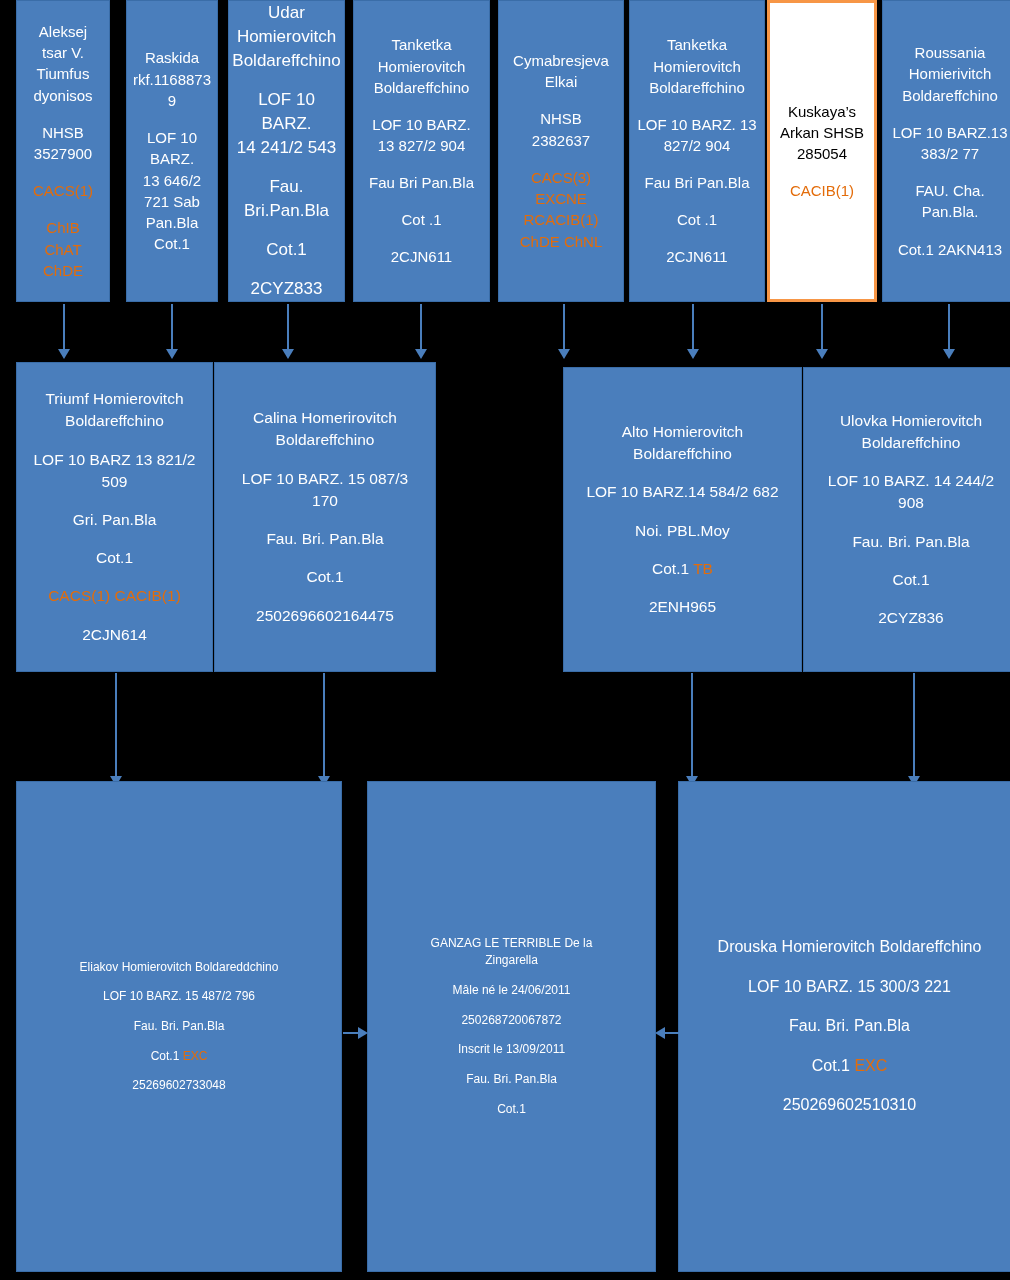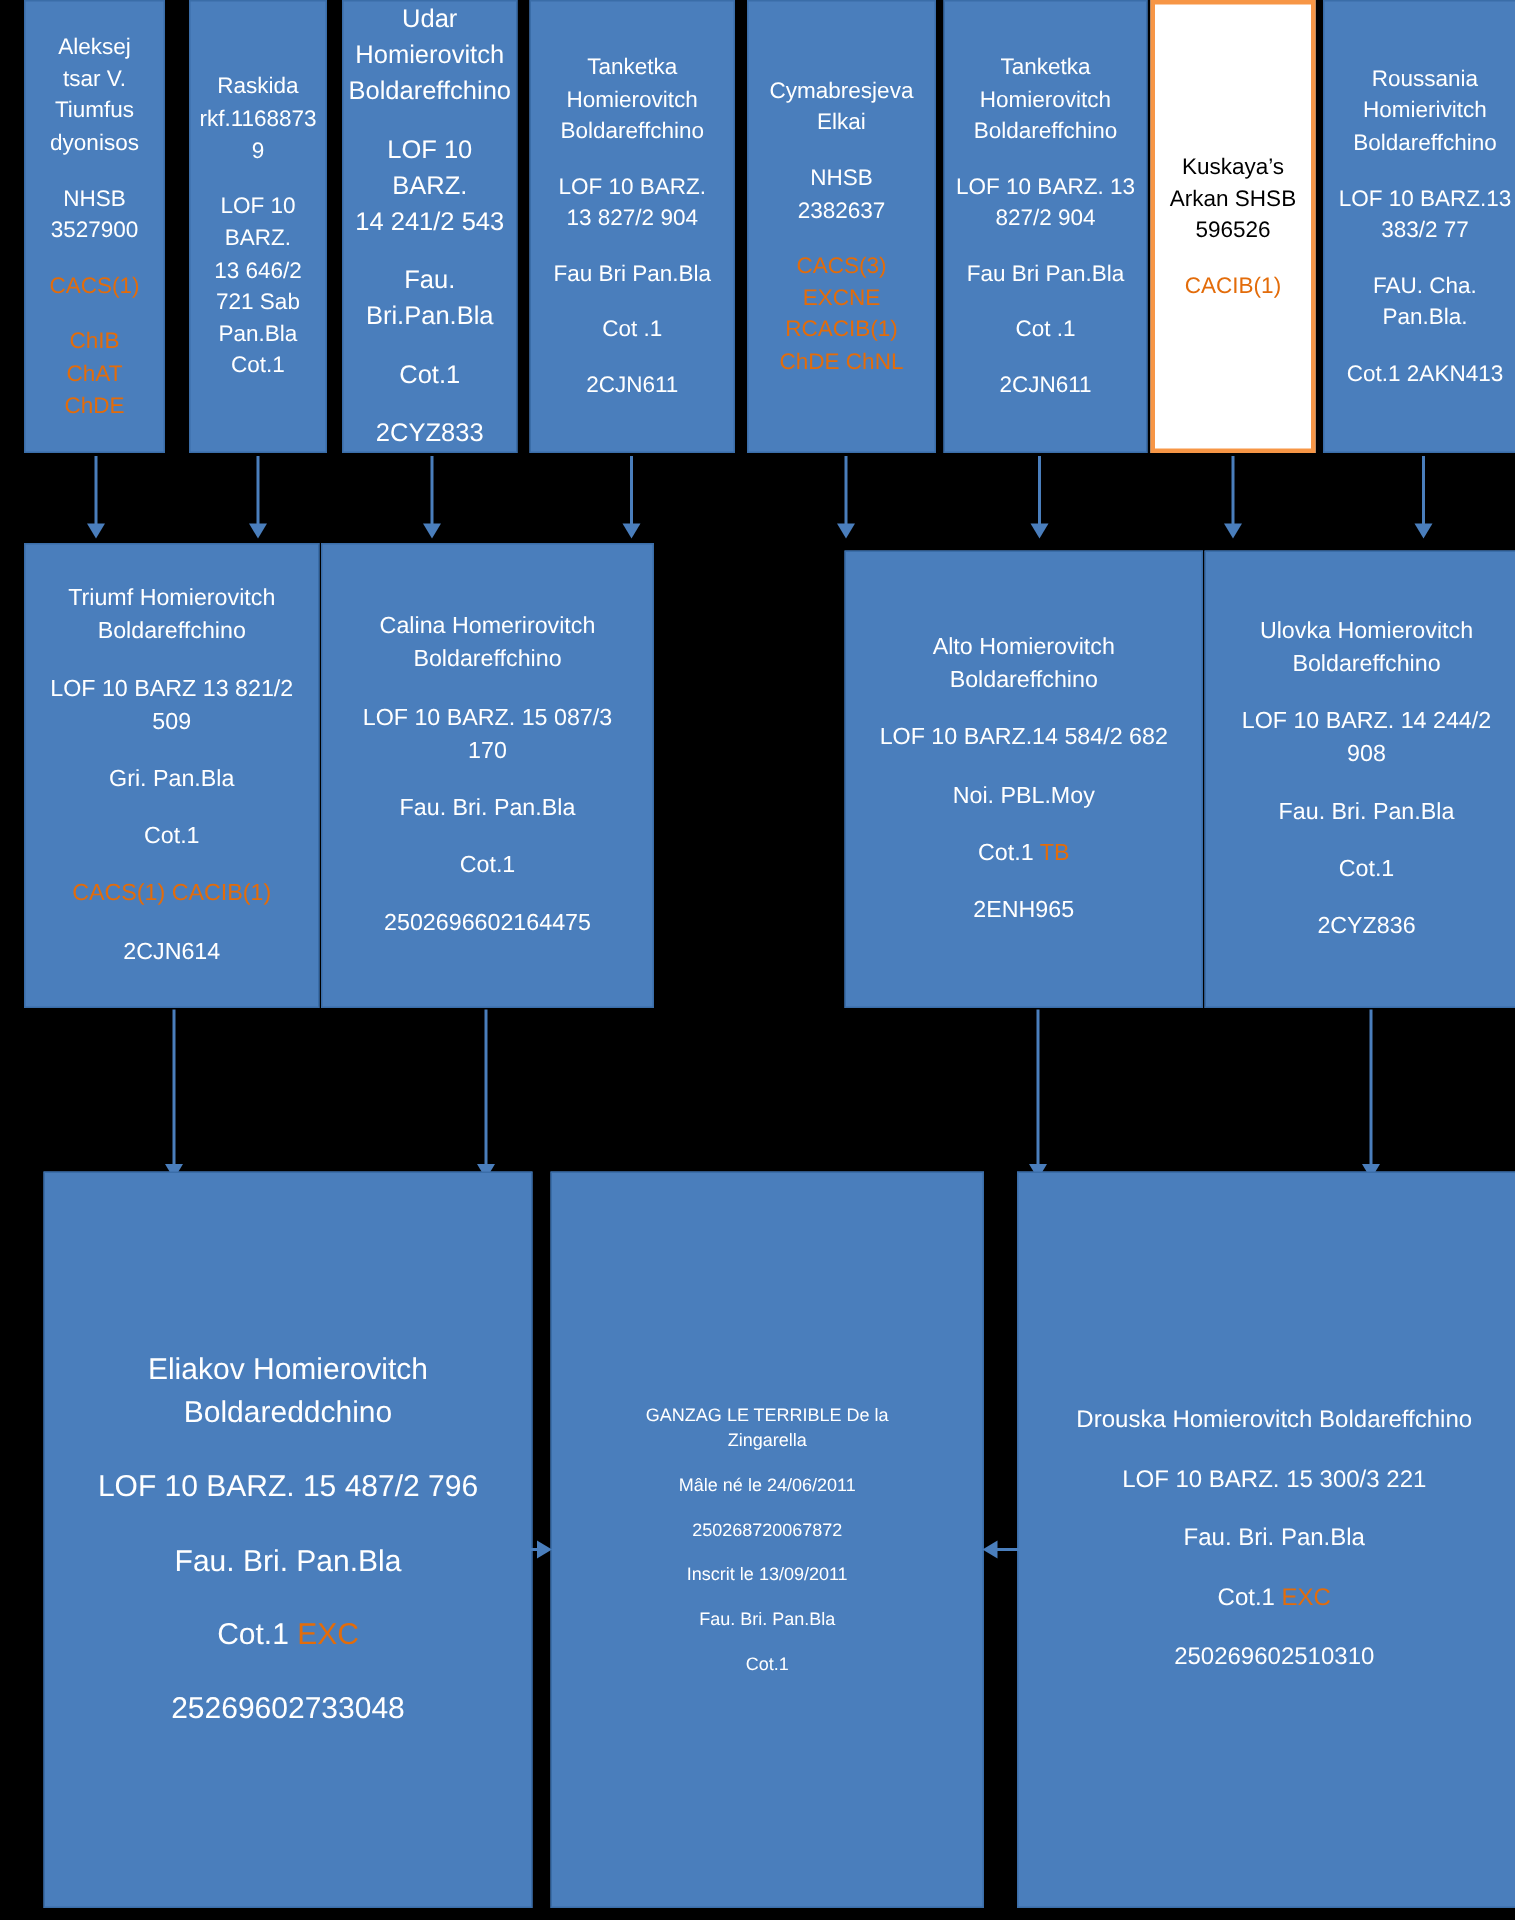--- a/index.html
+++ b/index.html
@@ -192,21 +192,21 @@
       <span class="line t-white">Fau Bri Pan.Bla</span>
       <div class="gap"></div>
       <span class="line t-blue">Cot .1</span>
       <div class="gap"></div>
       <span class="line t-white">2CJN611</span>
     </div>
 
   <div class="node highlight" style="left:751px; top:0px; width:110px; height:302px; font-size:15px;">
       <span class="line t-black">Kuskaya’s</span>
       <span class="line t-black">Arkan SHSB</span>
-      <span class="line t-black">596526</span>
+      <span class="line t-black">285054</span>
       <div class="gap"></div>
       <span class="line t-orange">CACIB(1)</span>
     </div>
 
   <div class="node" style="left:866px; top:0px; width:136px; height:302px; font-size:15px;">
       <span class="line t-white">Roussania</span>
       <span class="line t-white">Homierivitch</span>
       <span class="line t-white">Boldareffchino</span>
       <div class="gap"></div>
       <span class="line t-white">LOF 10 BARZ.13</span>
@@ -282,21 +282,21 @@
       <span class="line t-blue">Cot.1</span>
       <div class="gap"></div>
       <span class="line t-white">2CYZ836</span>
     </div>
 
   <div class="arrow-v" style="left:99px;  top:673px; height:104px;"></div>
   <div class="arrow-v" style="left:307px; top:673px; height:104px;"></div>
   <div class="arrow-v" style="left:675px; top:673px; height:104px;"></div>
   <div class="arrow-v" style="left:897px; top:673px; height:104px;"></div>
 
-  <div class="node" style="left:0px; top:781px; width:326px; height:491px; font-size:20px;margin-left:13px;">
+  <div class="node" style="left:0px; top:781px; width:326px; height:491px; font-size:12px;">
       <span class="line t-white">Eliakov Homierovitch Boldareddchino</span>
       <div class="gap"></div>
       <span class="line t-white">LOF 10 BARZ. 15 487/2 796</span>
       <div class="gap"></div>
       <span class="line t-white">Fau. Bri. Pan.Bla</span>
       <div class="gap"></div>
       <span class="line"><span class="t-blue">Cot.1 </span><span class="t-orange">EXC</span></span>
       <div class="gap"></div>
       <span class="line t-white">25269602733048</span>
     </div>

